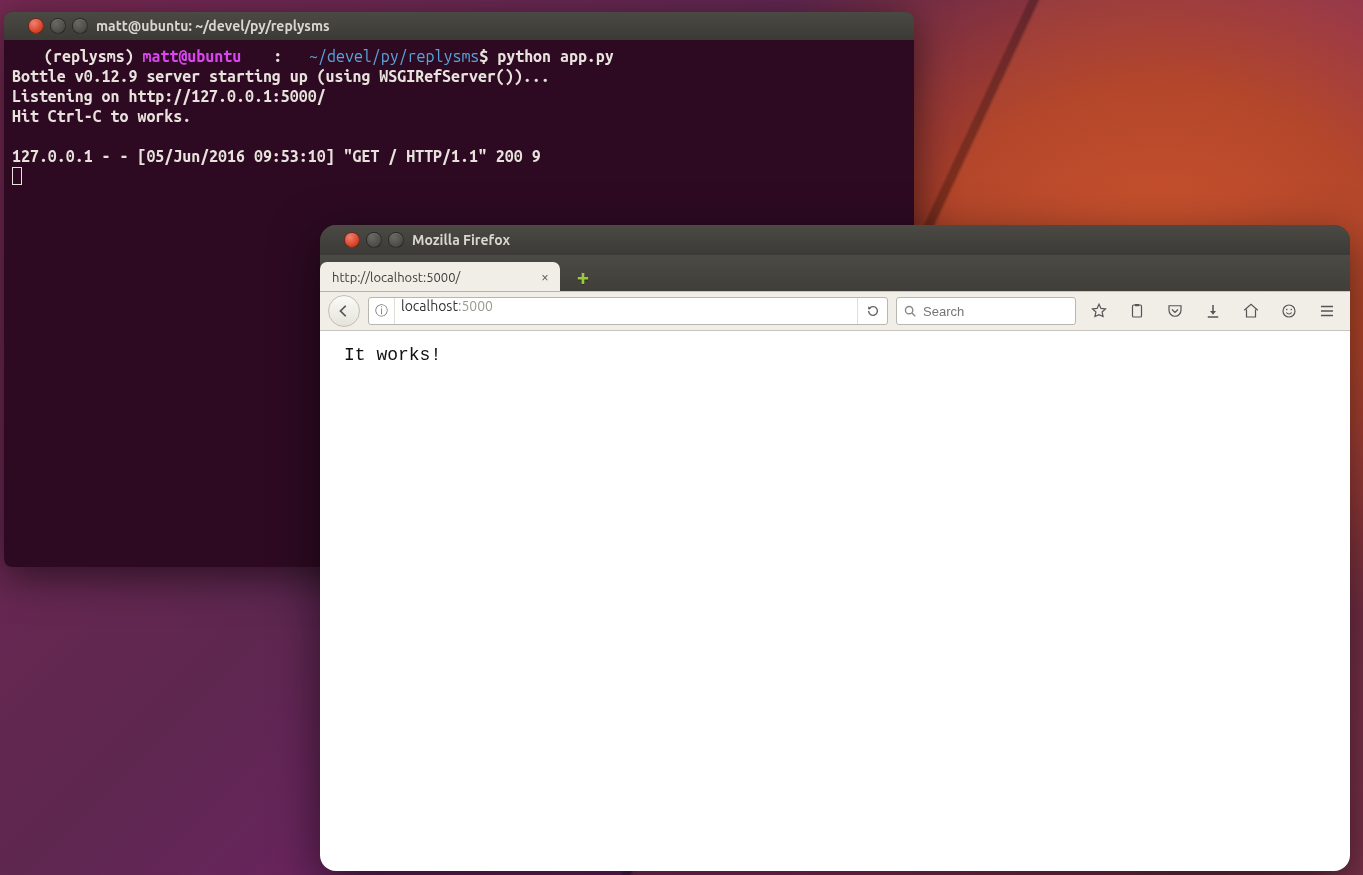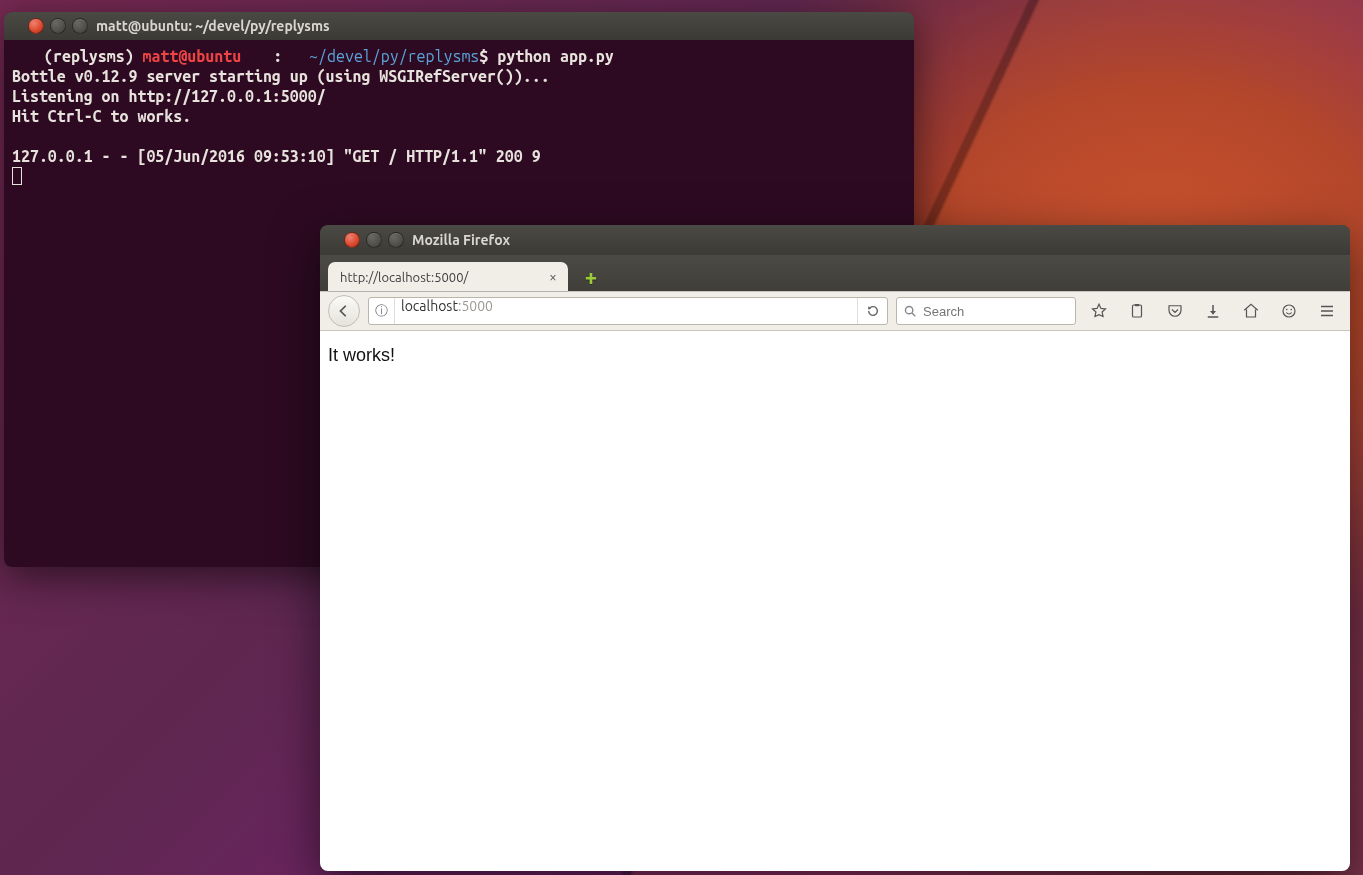--- a/index.html
+++ b/index.html
@@ -61,46 +61,46 @@
     color:#e7e3dc;
     height: calc(100% - 28px);
     padding: 6px 8px;
     font-family: "Ubuntu Mono","DejaVu Sans Mono","Menlo","Consolas",monospace;
     font-size:16px;
     line-height:20px;
     white-space:pre;
     font-weight:600;
   }
   .ps-env  { color:#e7e3dc;margin-left:32px; }
-  .ps-user { color:#ef4444; font-weight:700; }
+  .ps-user { color:#d946ef; font-weight:700; }
   .ps-path { color:#5aa2d8; font-weight:400;margin-left:27px; }
   .ps-dollar { color:#e7e3dc; }
   .cursor-block {
     display:inline-block; width:10px; height:18px;
     border:1px solid #e7e3dc; vertical-align:-3px;
   }
 
   
   .firefox-window {
     position:absolute; left:320px; top:225px;
     width:1030px; height:646px;
-    border-radius: 8px;
+    border-radius: 16px;
     overflow:hidden;
     box-shadow: 0 14px 48px rgba(0,0,0,.55);
     background:#3b3a36;
     display:flex; flex-direction:column;
   }
   .ff-titlebar { height:30px; }
 
   .ff-tabstrip {
     position:relative;
     height:36px;
     background:linear-gradient(#4c4a44,#3f3e39);
     display:flex; align-items:flex-end;
-    padding-left:8px;
+    padding-left:0;
   }
   .ff-tab {
     position:relative;
     height:30px;
     min-width:240px;
     background:#f0eee7;
     border-top-left-radius:7px;
     border-top-right-radius:7px;
     display:flex; align-items:center;
     padding:0 28px 0 12px;
@@ -175,22 +175,22 @@
     background:#fff; display:flex;align-items:center; padding:0 6px; gap:6px;
   }
   .ff-search input {
     border:none; outline:none; width:100%; font-size:13px; color:#0c4a6e;
     background:transparent;
   }
   .ff-search .mag { color:#888; }
 
   .ff-content {
     flex:1; background:#fff;
-    padding:14px 8px;
-    font-family: Liberation Sans, sans-serif;
+    padding:14px 24px;
+    font-family: Liberation Mono, monospace;
     font-size:18px; color:#111;
   }
 
   svg { display:block; }
 </style>
 </head>
 <body>
 
 <div class="desktop"></div>
 

